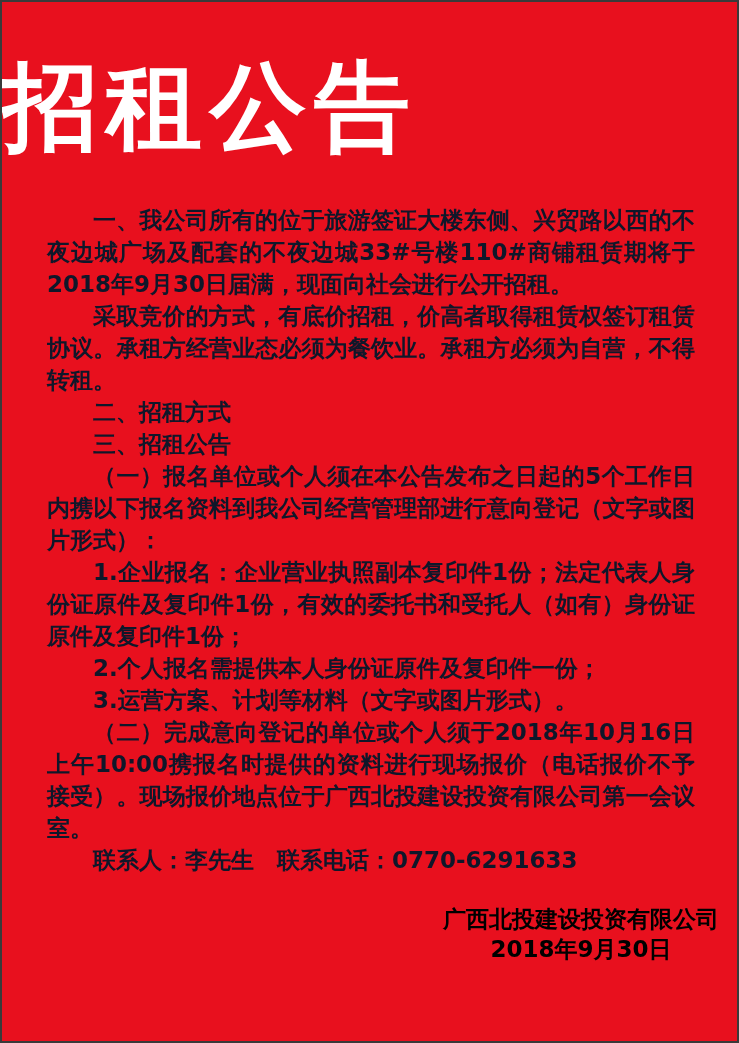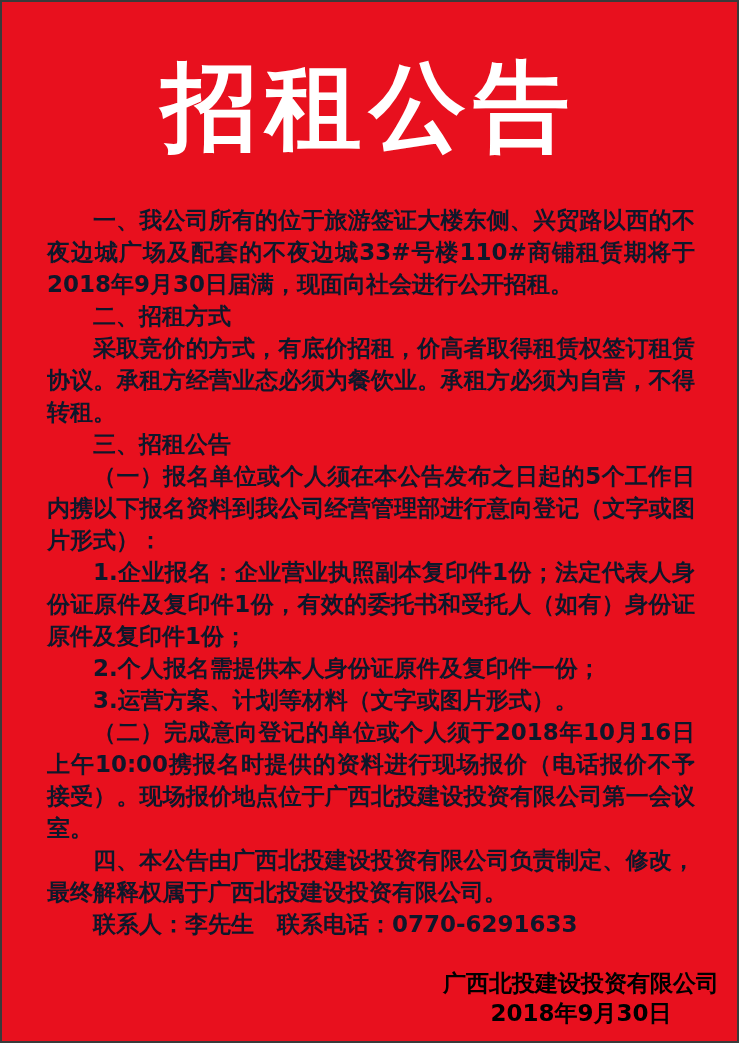--- a/index.html
+++ b/index.html
@@ -12,21 +12,21 @@
   .poster {
     position: relative;
     width: 739px;
     height: 1043px;
     background: #e8101e;
     border: 2px solid #3a3a3a;
     overflow: hidden;
   }
   .poster-title {
     margin: 50px 0 0 0;
-    text-align: center;
+    text-align: left;
     color: #ffffff;
     font-family: "DejaVu Serif", "Liberation Serif", serif;
     font-weight: bold;
     font-size: 96px;
     line-height: 1.15;
     letter-spacing: 8px;
     white-space: nowrap;
   }
   .notice-body {
     margin: 42px 42px 0 45px;
@@ -58,29 +58,28 @@
 </style>
 </head>
 <body>
 
 <div class="poster">
 
   <h1 class="poster-title">招租公告</h1>
 
   <div class="notice-body">
     <p>一、我公司所有的位于旅游签证大楼东侧、兴贸路以西的不夜边城广场及配套的不夜边城33#号楼110#商铺租赁期将于2018年9月30日届满，现面向社会进行公开招租。</p>
+    <p>采取竞价的方式，有底价招租，价高者取得租赁权签订租赁协议。承租方经营业态必须为餐饮业。承租方必须为自营，不得转租。</p>
     <p>二、招租方式</p>
-    <p>采取竞价的方式，有底价招租，价高者取得租赁权签订租赁协议。承租方经营业态必须为餐饮业。承租方必须为自营，不得转租。</p>
     <p>三、招租公告</p>
     <p>（一）报名单位或个人须在本公告发布之日起的5个工作日内携以下报名资料到我公司经营管理部进行意向登记（文字或图片形式）：</p>
     <p>1.企业报名：企业营业执照副本复印件1份；法定代表人身份证原件及复印件1份，有效的委托书和受托人（如有）身份证原件及复印件1份；</p>
     <p>2.个人报名需提供本人身份证原件及复印件一份；</p>
     <p>3.运营方案、计划等材料（文字或图片形式）。</p>
     <p>（二）完成意向登记的单位或个人须于2018年10月16日上午10:00携报名时提供的资料进行现场报价（电话报价不予接受）。现场报价地点位于广西北投建设投资有限公司第一会议室。</p>
-    <p>四、本公告由广西北投建设投资有限公司负责制定、修改，最终解释权属于广西北投建设投资有限公司。</p>
     <p>联系人：李先生　联系电话：0770-6291633</p>
   </div>
 
   <div class="signature">
     <div class="signature-inner">
       <div class="signature-company">广西北投建设投资有限公司</div>
       <div class="signature-date">2018年9月30日</div>
     </div>
   </div>
 

